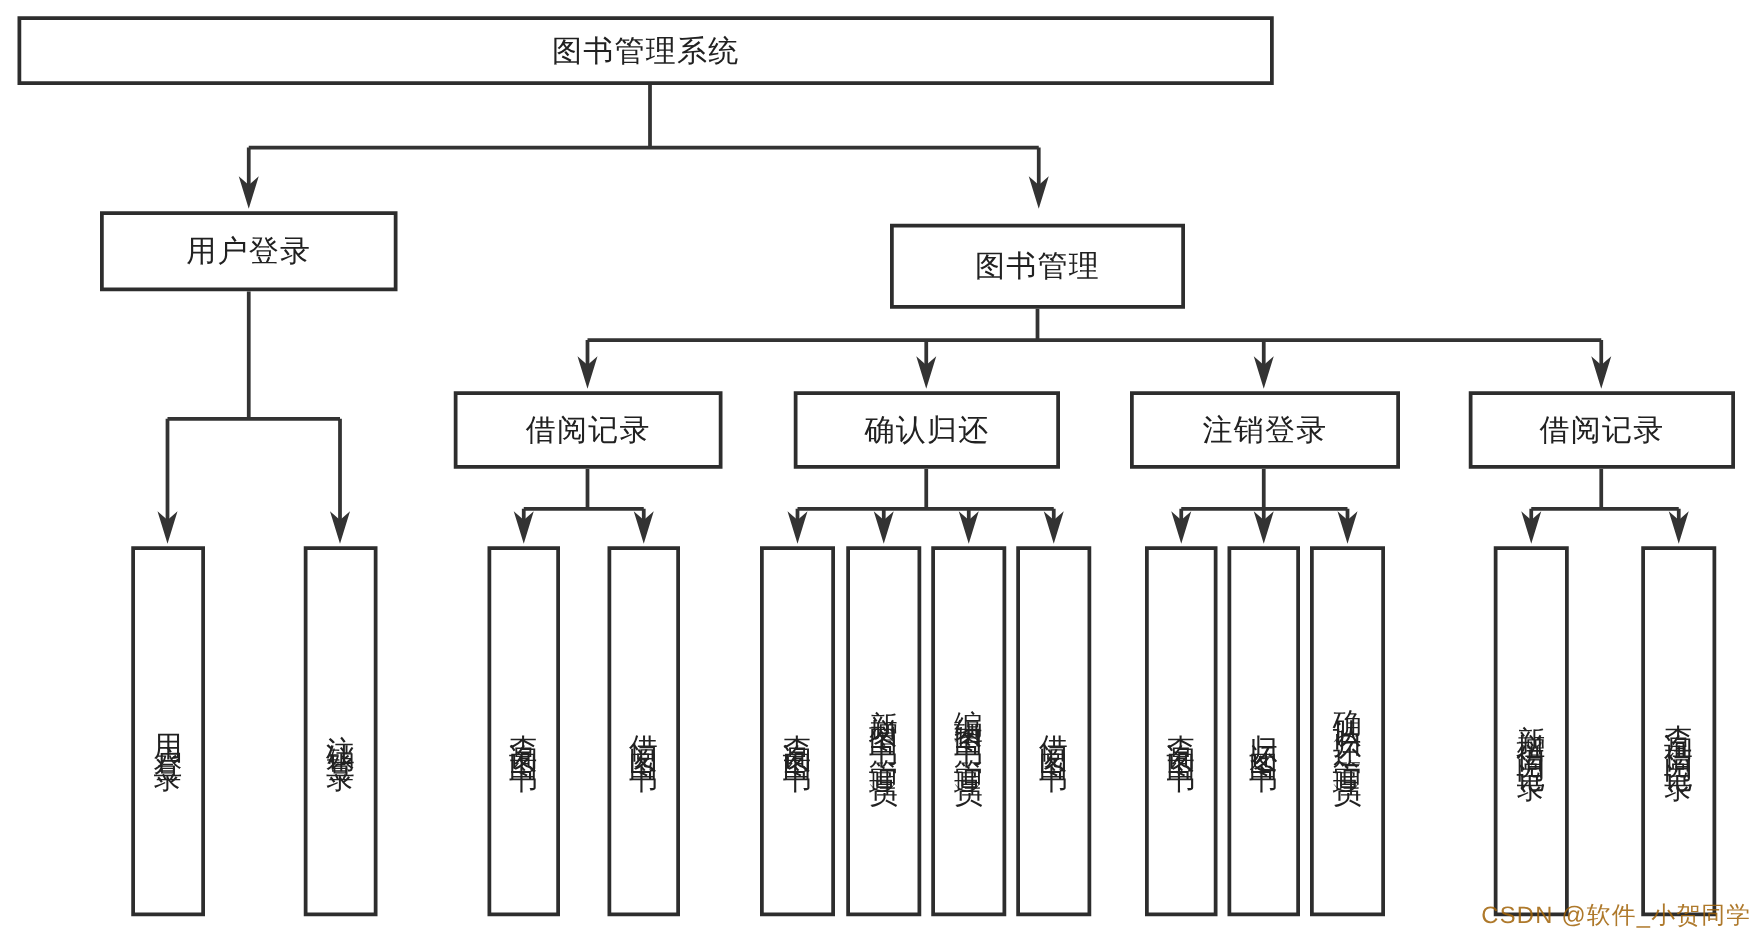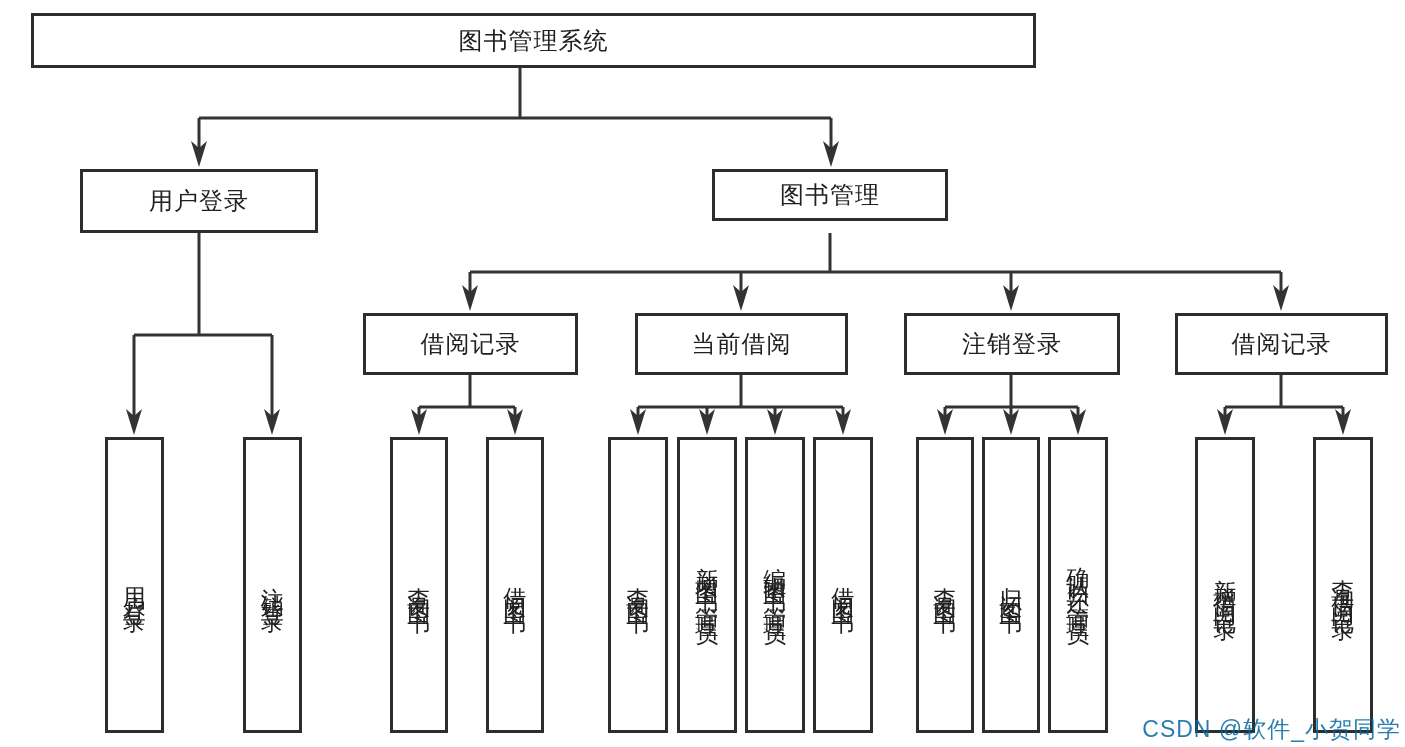--- a/index.html
+++ b/index.html
@@ -26,22 +26,22 @@
     writing-mode:vertical-rl;
     text-orientation:mixed;
     font-size:23px;
     letter-spacing:8px;
     line-height:1.15;
     white-space:nowrap;
   }
   .watermark{
     position:absolute;
     right:4px;bottom:2px;
-    font-size:23px;
-    color:#0369a1;
+    font-size:19px;
+    color:#a16207;
     opacity:.85;
     letter-spacing:1px;
     white-space:nowrap;
   }
 </style>
 </head>
 <body>
 
 <div id="canvas">
 
@@ -74,36 +74,36 @@
     <path d="M1011,375 V407 M945,407 H1078 M945,407 V417 M1011,407 V417 M1078,407 V417"></path>
     <polygon points="937,409 945,416 953,409 945,435"></polygon>
     <polygon points="1003,409 1011,416 1019,409 1011,435"></polygon>
     <polygon points="1070,409 1078,416 1086,409 1078,435"></polygon>
 
     <path d="M1281,375 V407 M1225,407 H1343 M1225,407 V417 M1343,407 V417"></path>
     <polygon points="1217,409 1225,416 1233,409 1225,435"></polygon>
     <polygon points="1335,409 1343,416 1351,409 1343,435"></polygon>
   </svg>
 
-  <div class="node" style="left:31px;top:13px;width:1005px;height:55px;">
+  <div class="node" style="left:14px;top:13px;width:1005px;height:55px;">
     <span class="h-label">图书管理系统</span>
   </div>
 
   <div class="node" style="left:80px;top:169px;width:238px;height:64px;">
     <span class="h-label">用户登录</span>
   </div>
-  <div class="node" style="left:712px;top:169px;width:236px;height:52px;">
+  <div class="node" style="left:712px;top:179px;width:236px;height:68px;">
     <span class="h-label">图书管理</span>
   </div>
 
   <div class="node" style="left:363px;top:313px;width:215px;height:62px;">
     <span class="h-label">借阅记录</span>
   </div>
   <div class="node" style="left:635px;top:313px;width:213px;height:62px;">
-    <span class="h-label">当前借阅</span>
+    <span class="h-label">确认归还</span>
   </div>
   <div class="node" style="left:904px;top:313px;width:216px;height:62px;">
     <span class="h-label">注销登录</span>
   </div>
   <div class="node" style="left:1175px;top:313px;width:213px;height:62px;">
     <span class="h-label">借阅记录</span>
   </div>
 
   <div class="node" style="left:105px;top:437px;width:59px;height:296px;">
     <span class="v-label">用户登录</span>

